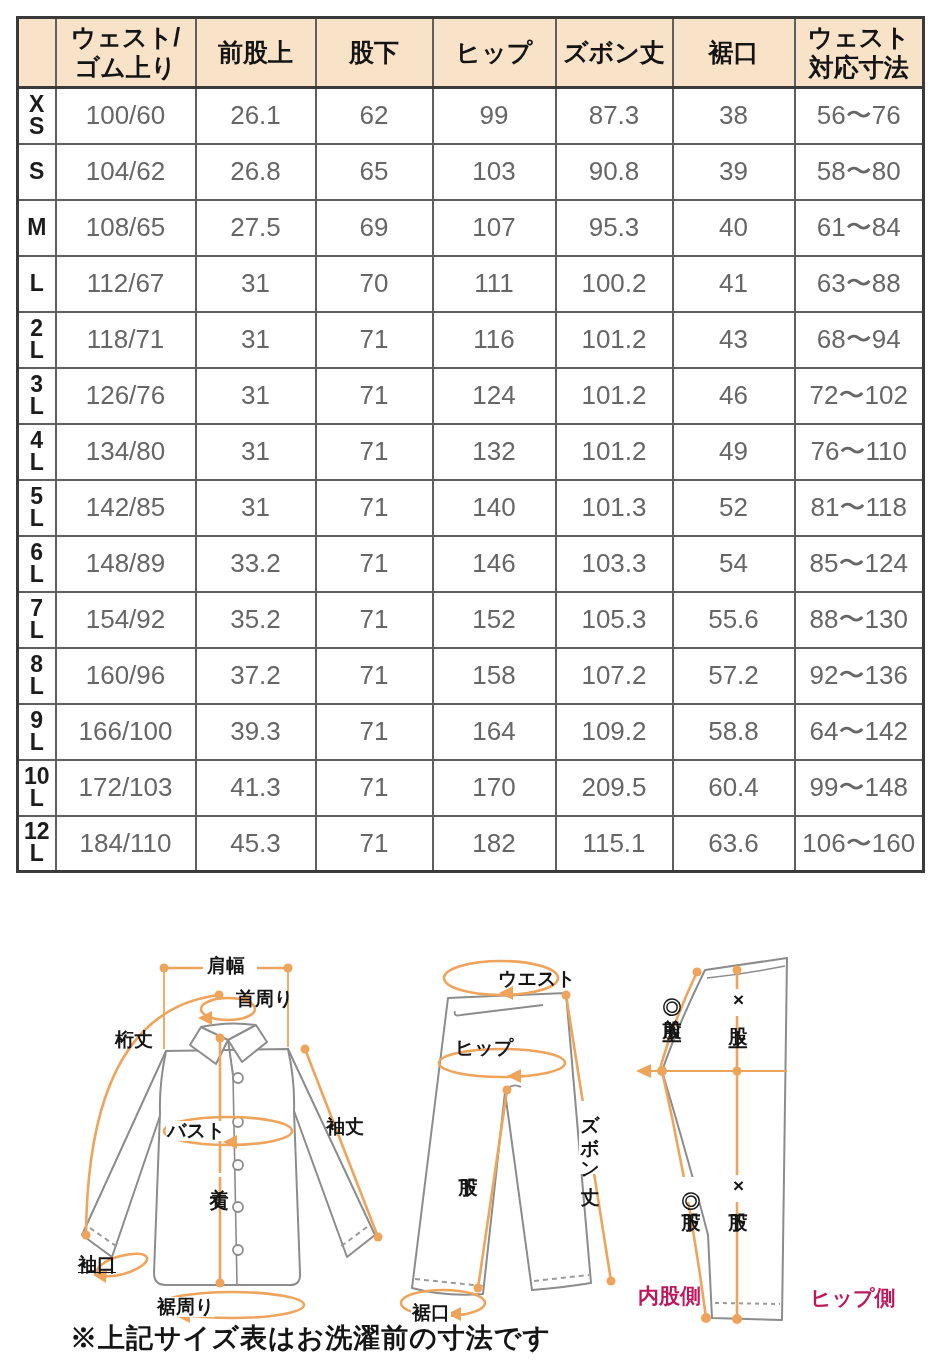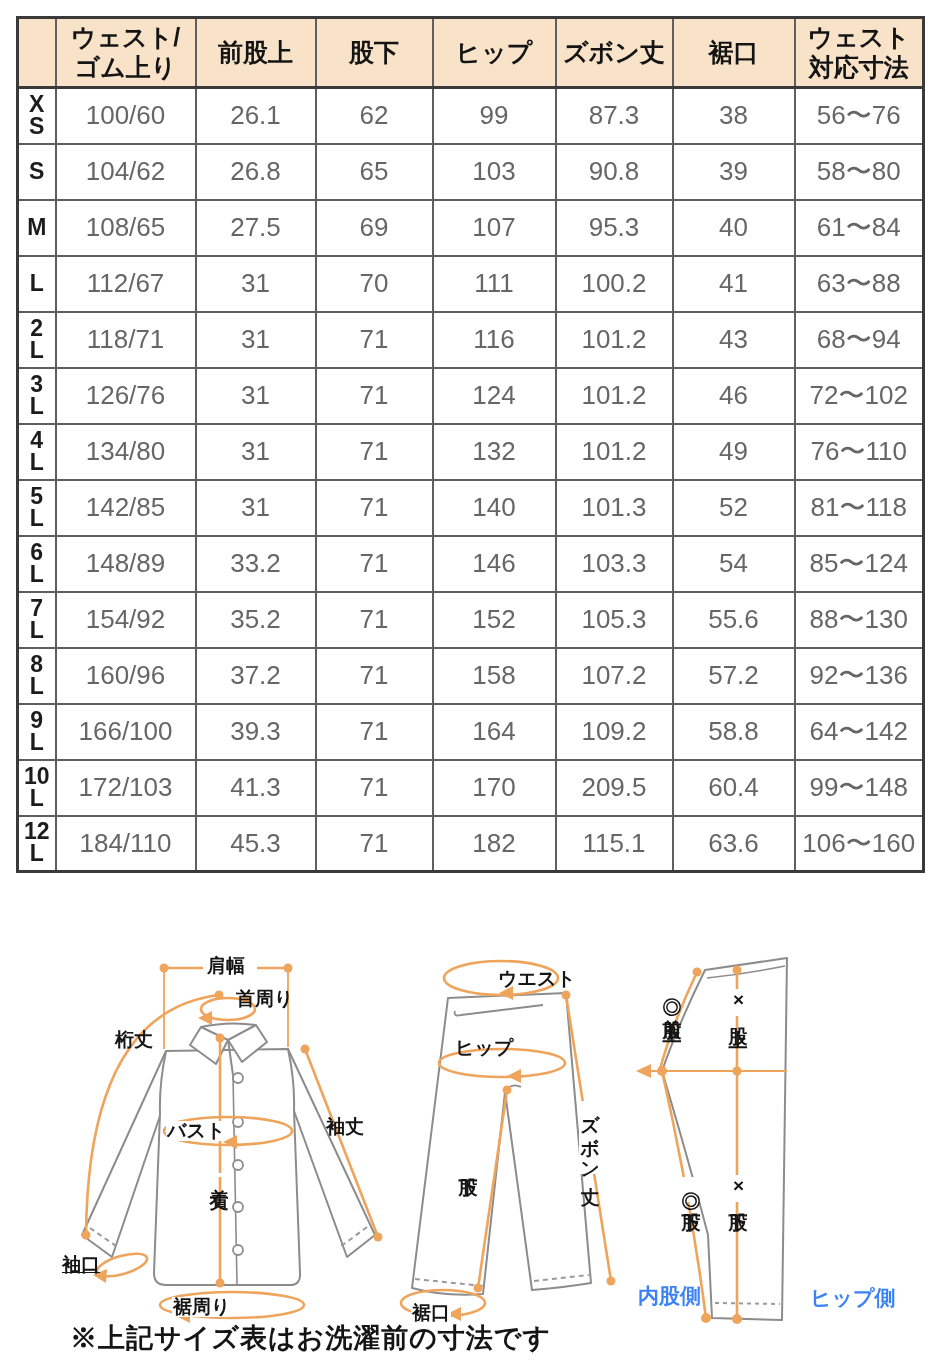--- a/index.html
+++ b/index.html
@@ -21,21 +21,21 @@
   table.size-table tbody th.row-label { color:#1c1c1c; font-size:23px;
     font-weight:600; line-height:0.95; background:#fff; }
 
   
   .diagram { position:absolute; }
   .diagram svg { position:absolute; left:0; top:0; }
   .dlabel { position:absolute; font-weight:700; font-size:19px; color:#151515;
             line-height:1.05; white-space:pre; z-index:3; }
   .v { writing-mode:vertical-rl; text-orientation:upright; letter-spacing:2px; }
   .bg { background:#ffffff; padding:0 1px; }
-  .side-label { font-size:21px; color:#3b82f6; font-weight:700; }
+  .side-label { font-size:21px; color:#be185d; font-weight:700; }
 
   
   .note { position:absolute; left:70px; top:1320px; font-size:27px;
           font-weight:600; color:#151515; letter-spacing:1px; }
 </style>
 </head>
 <body>
 
 <div class="page">
 
@@ -291,22 +291,22 @@
         <path d="M33,330 L47,324 L46,338 Z"></path>
         <path d="M116,371 L130,364 L130,378 Z"></path>
       </g>
     </svg>
     <div class="dlabel" style="left:147px; top:11px;text-align:right;">肩幅</div>
     <div class="dlabel" style="left:176px; top:44px;">首周り</div>
     <div class="dlabel" style="left:55px; top:85px;">桁丈</div>
     <div class="dlabel bg" style="left:106px; top:176px;">バスト</div>
     <div class="dlabel" style="left:266px; top:172px;">袖丈</div>
     <div class="dlabel v bg" style="left:148px; top:228px;">着丈</div>
-    <div class="dlabel" style="left:2px; top:310px;text-decoration:underline;">袖口</div>
-    <div class="dlabel bg" style="left:112px; top:352px;">裾周り</div>
+    <div class="dlabel" style="left:18px; top:310px;text-decoration:underline;">袖口</div>
+    <div class="dlabel bg" style="left:96px; top:352px;">裾周り</div>
   </div>
 
   <div class="diagram" style="left:395px; top:945px; width:252px; height:392px;">
     <svg width="252" height="392" viewBox="0 0 252 392">
       <g stroke="#8C8C8C" stroke-width="2" fill="#ffffff" stroke-linejoin="round">
         <path d="M53,53 L171,48 L196,338 Q165,343 137,345 L110,147 L88,349 Q50,352 17,343 Z"></path>
       </g>
       <g stroke="#8C8C8C" stroke-width="1.8" fill="none">
         <path d="M60,66 Q58,72 66,70 L148,60"></path>
         <path d="M110,147 Q116,137 126,142"></path>

